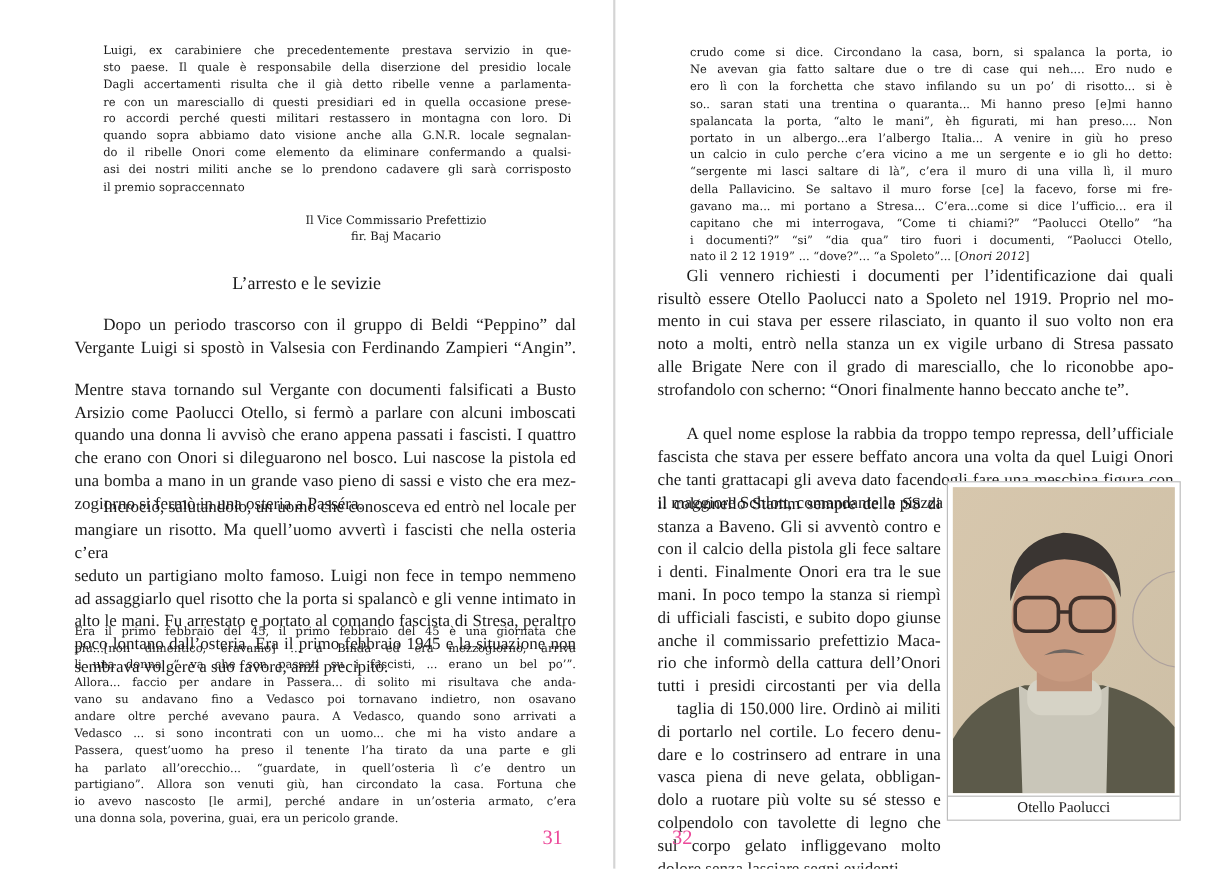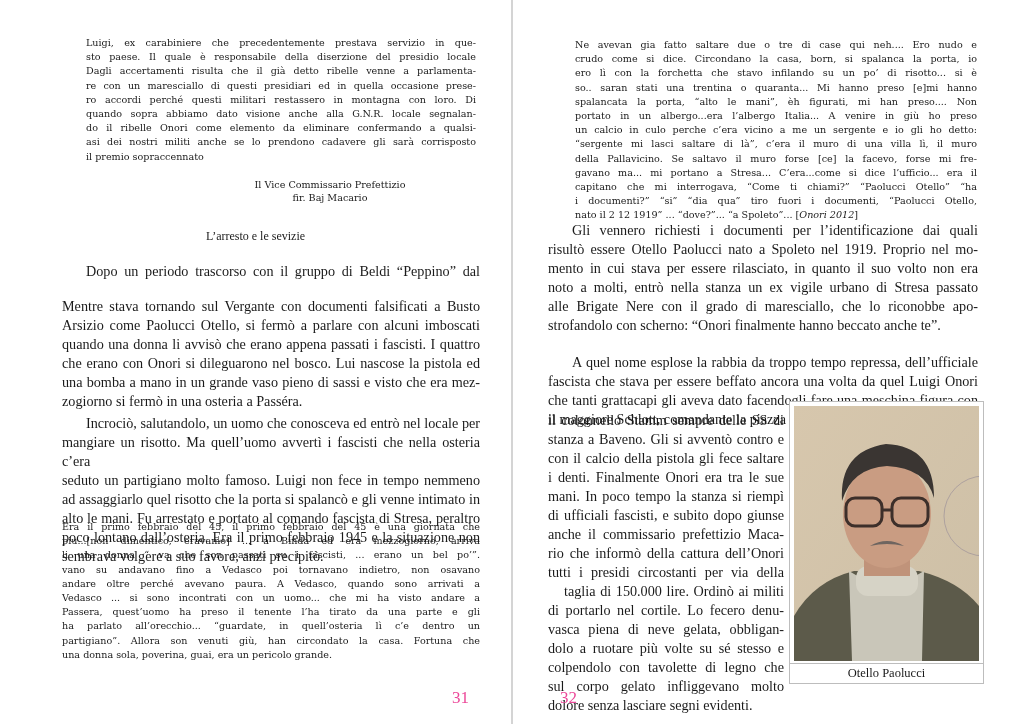--- a/index.html
+++ b/index.html
@@ -5,21 +5,21 @@
   html,body{margin:0;padding:0;background:#fff;}
   body{width:1024px;height:724px;position:relative;overflow:hidden;}
   .page{position:absolute;top:0;height:724px;background:#fff;}
   .left{left:0;width:511px;}
   .right{left:513px;width:511px;}
   .divider{position:absolute;left:511px;top:0;width:2px;height:724px;background:#d4d4d4;}
   .mono{font-family:"DejaVu Serif", serif;font-size:9.6px;line-height:14.2px;color:#1a1a1a;text-align:justify;text-align-last:left;}
   .serif{font-family:"Liberation Serif", serif;font-size:14.2px;line-height:19px;color:#1a1a1a;text-align:justify;}
   .block{position:absolute;}
   .sig{position:absolute;font-family:"DejaVu Serif", serif;font-size:9.6px;line-height:14.2px;color:#1a1a1a;text-align:center;}
-  .heading{position:absolute;left:0;width:511px;text-align:center;font-family:"Liberation Serif", serif;font-size:12px;color:#1a1a1a;}
+  .heading{position:absolute;left:0;width:511px;text-align:center;font-family:"Liberation Serif", serif;font-size:15px;color:#1a1a1a;}
   .pnum{position:absolute;font-family:"Liberation Serif", serif;font-size:17px;color:#ec4899;}
   .photo-frame{position:absolute;left:789px;top:401px;width:193px;height:281px;border:1px solid #bdbdbd;background:#fff;}
   .photo{position:absolute;left:4px;top:4px;width:185px;height:255px;overflow:hidden;background:#d8cab3;}
   .caption{position:absolute;left:0;top:261px;width:193px;text-align:center;font-family:"Liberation Serif", serif;font-size:12.5px;color:#1a1a1a;border-top:1px solid #bdbdbd;padding-top:2px;}
   i.it{font-style:italic;}
 </style>
 </head>
 <body>
 
 <div class="page left">
@@ -34,20 +34,21 @@
       <div style="white-space: normal; text-align: justify; text-align-last: justify;">asi dei nostri militi anche se lo prendono cadavere gli sarà corrisposto</div>
       <div style="white-space: nowrap;">il premio sopraccennato</div>
     </div>
   <div class="sig" style="left:230px;top:178px;width:200px;">Il Vice Commissario Prefettizio</div>
   <div class="sig" style="left:230px;top:191px;width:200px;">fir. Baj Macario</div>
 
   <div class="heading" style="top:229px;">L’arresto e le sevizie</div>
 
   <div class="block serif" id="lp0" style="left:62px;top:262px;width:418px;">
       <div style="white-space: normal; padding-left: 24px; text-align: justify; text-align-last: justify;">Dopo un periodo trascorso con il gruppo di Beldi “Peppino” dal</div>
+      <div style="white-space: normal; text-align: justify; text-align-last: justify;">Vergante Luigi si spostò in Valsesia con Ferdinando Zampieri “Angin”.</div>
       <div style="white-space: normal; text-align: justify; text-align-last: justify; margin-top: 16px;">Mentre  stava tornando sul Vergante con documenti falsificati a Busto</div>
       <div style="white-space: normal; text-align: justify; text-align-last: justify;">Arsizio come Paolucci Otello, si fermò a parlare con alcuni imboscati</div>
       <div style="white-space: normal; text-align: justify; text-align-last: justify;">quando una donna li avvisò che erano appena passati i fascisti. I quattro</div>
       <div style="white-space: normal; text-align: justify; text-align-last: justify;">che erano con Onori si dileguarono nel bosco. Lui nascose la pistola ed</div>
       <div style="white-space: normal; text-align: justify; text-align-last: justify;">una bomba a mano in un grande vaso pieno di sassi e visto che era mez-</div>
       <div style="white-space: nowrap;">zogiorno si fermò in una osteria a Passéra.</div>
     </div>
   <div class="block serif" id="lp1" style="left:62px;top:414px;width:418px;">
       <div style="white-space: normal; padding-left: 24px; text-align: justify; text-align-last: justify;">Incrociò, salutandolo, un uomo che conosceva ed entrò nel locale per</div>
       <div style="white-space: normal; text-align: justify; text-align-last: justify;">mangiare un risotto. Ma quell’uomo avvertì i fascisti che nella osteria c’era</div>
@@ -55,39 +56,41 @@
       <div style="white-space: normal; text-align: justify; text-align-last: justify;">ad assaggiarlo quel risotto che la porta si spalancò e gli venne intimato in</div>
       <div style="white-space: normal; text-align: justify; text-align-last: justify;">alto le mani. Fu arrestato e portato al comando fascista di Stresa, peraltro</div>
       <div style="white-space: normal; text-align: justify; text-align-last: justify;">poco lontano dall’osteria. Era il primo febbraio 1945 e la situazione non</div>
       <div style="white-space: nowrap;">sembrava volgere a suo favore, anzi precipitò.</div>
     </div>
 
   <div class="block mono" id="lqb" style="left:62px;top:520px;width:418px;">
       <div style="white-space: normal; text-align: justify; text-align-last: justify;">Era il primo febbraio del 45, il primo febbraio del 45 è una giornata che</div>
       <div style="white-space: normal; text-align: justify; text-align-last: justify;">piu...[non dimentico, eravamo] ... a Binda ed era mezzogiorno, arriva</div>
       <div style="white-space: normal; text-align: justify; text-align-last: justify;">li una donna “ va che son passati su i fascisti, ... erano un bel po’”.</div>
+      <div style="white-space: normal; text-align: justify; text-align-last: justify;">Allora... faccio per andare in Passera... di solito mi risultava che anda-</div>
       <div style="white-space: normal; text-align: justify; text-align-last: justify;">vano su andavano fino a Vedasco poi tornavano indietro, non osavano</div>
       <div style="white-space: normal; text-align: justify; text-align-last: justify;">andare oltre perché avevano paura. A Vedasco, quando sono arrivati a</div>
       <div style="white-space: normal; text-align: justify; text-align-last: justify;">Vedasco ... si sono incontrati  con un uomo... che mi ha visto andare a</div>
       <div style="white-space: normal; text-align: justify; text-align-last: justify;">Passera, quest’uomo ha preso il tenente l’ha tirato da una parte e gli</div>
       <div style="white-space: normal; text-align: justify; text-align-last: justify;">ha parlato all’orecchio... “guardate, in  quell’osteria lì  c’e dentro un</div>
       <div style="white-space: normal; text-align: justify; text-align-last: justify;">partigiano”.  Allora son venuti giù, han circondato la casa. Fortuna che</div>
+      <div style="white-space: normal; text-align: justify; text-align-last: justify;">io avevo nascosto [le armi], perché andare in un’osteria armato, c’era</div>
       <div style="white-space: nowrap;">una donna sola, poverina, guai, era un pericolo grande.</div>
     </div>
 
   <div class="pnum" style="left:452px;top:688px;">31</div>
 </div>
 
 <div class="divider"></div>
 
 <div class="page right"></div>
 
 <div class="block mono" id="rq" style="left:575px;top:38px;width:402px;">
+    <div style="white-space: normal; text-align: justify; text-align-last: justify;">crudo come si dice. Circondano la casa, born, si spalanca la porta, io</div>
     <div style="white-space: normal; text-align: justify; text-align-last: justify;">Ne avevan gia  fatto saltare due o  tre di  case qui neh.... Ero nudo e</div>
-    <div style="white-space: normal; text-align: justify; text-align-last: justify;">crudo come si dice. Circondano la casa, born, si spalanca la porta, io</div>
     <div style="white-space: normal; text-align: justify; text-align-last: justify;">ero lì con la forchetta che stavo infilando su un  po’ di risotto... si è</div>
     <div style="white-space: normal; text-align: justify; text-align-last: justify;">so.. saran stati una trentina o quaranta... Mi hanno preso [e]mi hanno</div>
     <div style="white-space: normal; text-align: justify; text-align-last: justify;">spalancata la porta, “alto le mani”, èh figurati, mi han preso.... Non</div>
     <div style="white-space: normal; text-align: justify; text-align-last: justify;">portato in un albergo...era  l’albergo Italia... A venire in giù ho preso</div>
     <div style="white-space: normal; text-align: justify; text-align-last: justify;">un calcio in culo perche c’era vicino a me un sergente e io gli ho detto:</div>
     <div style="white-space: normal; text-align: justify; text-align-last: justify;">“sergente mi lasci saltare di là”, c’era il muro di una villa lì, il muro</div>
     <div style="white-space: normal; text-align: justify; text-align-last: justify;">della Pallavicino. Se saltavo il muro forse [ce] la facevo, forse mi fre-</div>
     <div style="white-space: normal; text-align: justify; text-align-last: justify;">gavano ma... mi portano a Stresa... C’era...come si dice l’ufficio... era il</div>
     <div style="white-space: normal; text-align: justify; text-align-last: justify;">capitano che mi interrogava, “Come ti chiami?”  “Paolucci Otello”  “ha</div>
     <div style="white-space: normal; text-align: justify; text-align-last: justify;">i documenti?”  “si”  “dia qua”  tiro fuori i documenti, “Paolucci Otello,</div>
@@ -113,20 +116,21 @@
     <div style="white-space: normal; text-align: justify; text-align-last: justify;">stanza a Baveno. Gli si avventò contro e</div>
     <div style="white-space: normal; text-align: justify; text-align-last: justify;">con il calcio della pistola gli fece saltare</div>
     <div style="white-space: normal; text-align: justify; text-align-last: justify;">i denti. Finalmente Onori era tra le sue</div>
     <div style="white-space: normal; text-align: justify; text-align-last: justify;">mani. In poco tempo la stanza si riempì</div>
     <div style="white-space: normal; text-align: justify; text-align-last: justify;">di ufficiali fascisti, e subito dopo giunse</div>
     <div style="white-space: normal; text-align: justify; text-align-last: justify;">anche il commissario prefettizio Maca-</div>
     <div style="white-space: normal; text-align: justify; text-align-last: justify;">rio che informò della cattura dell’Onori</div>
     <div style="white-space: normal; text-align: justify; text-align-last: justify;">tutti i presidi circostanti per via della</div>
     <div style="white-space: normal; text-align: justify; text-align-last: justify; margin-left: 16px;">taglia di 150.000 lire. Ordinò ai militi</div>
     <div style="white-space: normal; text-align: justify; text-align-last: justify;">di portarlo nel cortile. Lo fecero denu-</div>
+    <div style="white-space: normal; text-align: justify; text-align-last: justify;">dare e lo  costrinsero ad entrare in una</div>
     <div style="white-space: normal; text-align: justify; text-align-last: justify;">vasca piena di neve gelata, obbligan-</div>
     <div style="white-space: normal; text-align: justify; text-align-last: justify;">dolo a ruotare più volte su sé stesso e</div>
     <div style="white-space: normal; text-align: justify; text-align-last: justify;">colpendolo con tavolette di legno che</div>
     <div style="white-space: normal; text-align: justify; text-align-last: justify;">sul corpo gelato infliggevano molto</div>
     <div style="white-space: nowrap;">dolore senza lasciare segni evidenti.</div>
   </div>
 
 <div class="photo-frame">
   <div class="photo">
     <svg width="185" height="255" viewBox="0 0 185 255">

